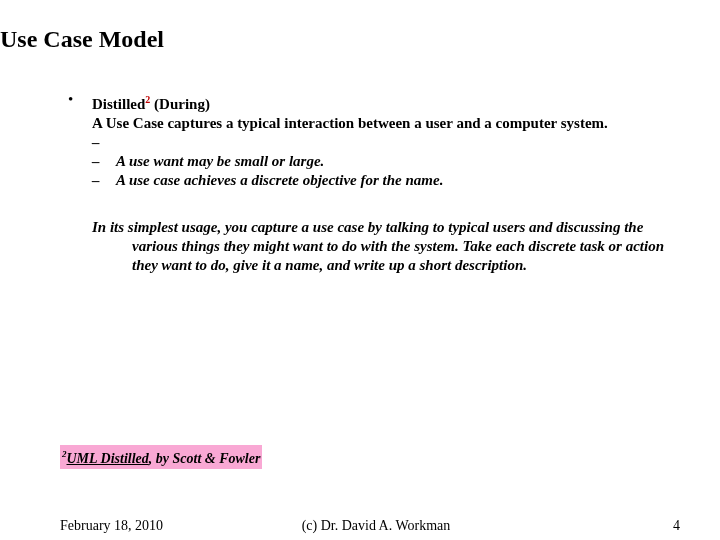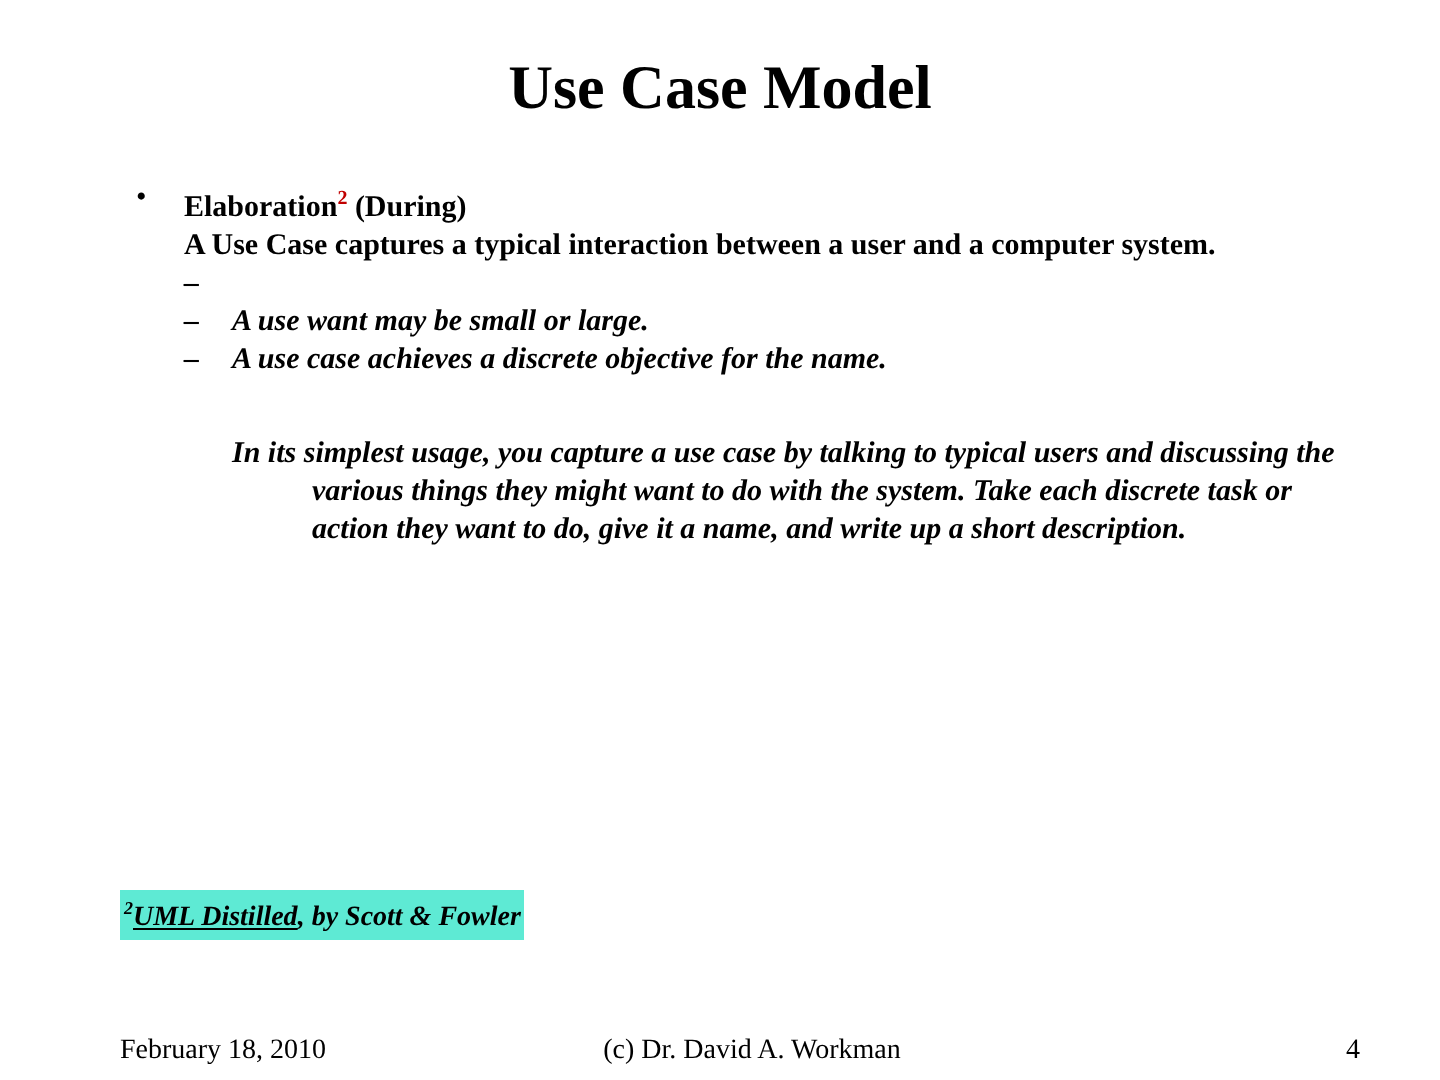--- a/index.html
+++ b/index.html
@@ -16,23 +16,23 @@
     position: relative;
     width: 720px;
     height: 540px;
     box-sizing: border-box;
   }
   .title {
     position: absolute;
     top: 26px;
     left: 0;
     width: 100%;
-    text-align: center;
+    text-align: left;
     font-weight: bold;
-    font-size: 31px;
+    font-size: 24px;
   }
   .body {
     position: absolute;
     top: 90px;
     left: 68px;
     right: 40px;
   }
   .bullet-row {
     display: flex;
     align-items: flex-start;
@@ -80,27 +80,26 @@
   }
   .para {
     font-style: italic;
     font-weight: bold;
     font-size: 15px;
     line-height: 19px;
   }
   .hanging {
     padding-left: 40px;
     text-indent: -40px;
-    margin-left: 24px;
   }
   .footnote {
     position: absolute;
     left: 60px;
     top: 445px;
-    background: #5eead4;
+    background: #f9a8d4;
     font-style: italic;
     font-weight: bold;
     font-size: 14px;
     padding: 1px 2px 2px 2px;
     line-height: 16px;
   }
   .footnote .fsup {
     font-size: 9px;
     vertical-align: super;
   }
@@ -123,21 +122,21 @@
 
 <div class="slide">
 
   <div class="title">Use Case Model</div>
 
   <div class="body">
 
     <div class="bullet-row">
       <div class="bullet-dot">•</div>
       <div class="def-line">
-        <span>Elaboration</span><span class="sup">2</span><span> (During)</span>
+        <span>Distilled</span><span class="sup">2</span><span> (During)</span>
       </div>
     </div>
 
     <div class="sub">A Use Case captures a typical interaction between a user and a computer system.</div>
 
     <div class="dash-list">
       <div class="dash-row">
         <span class="dash">–</span>
       </div>
       <div class="dash-row">

